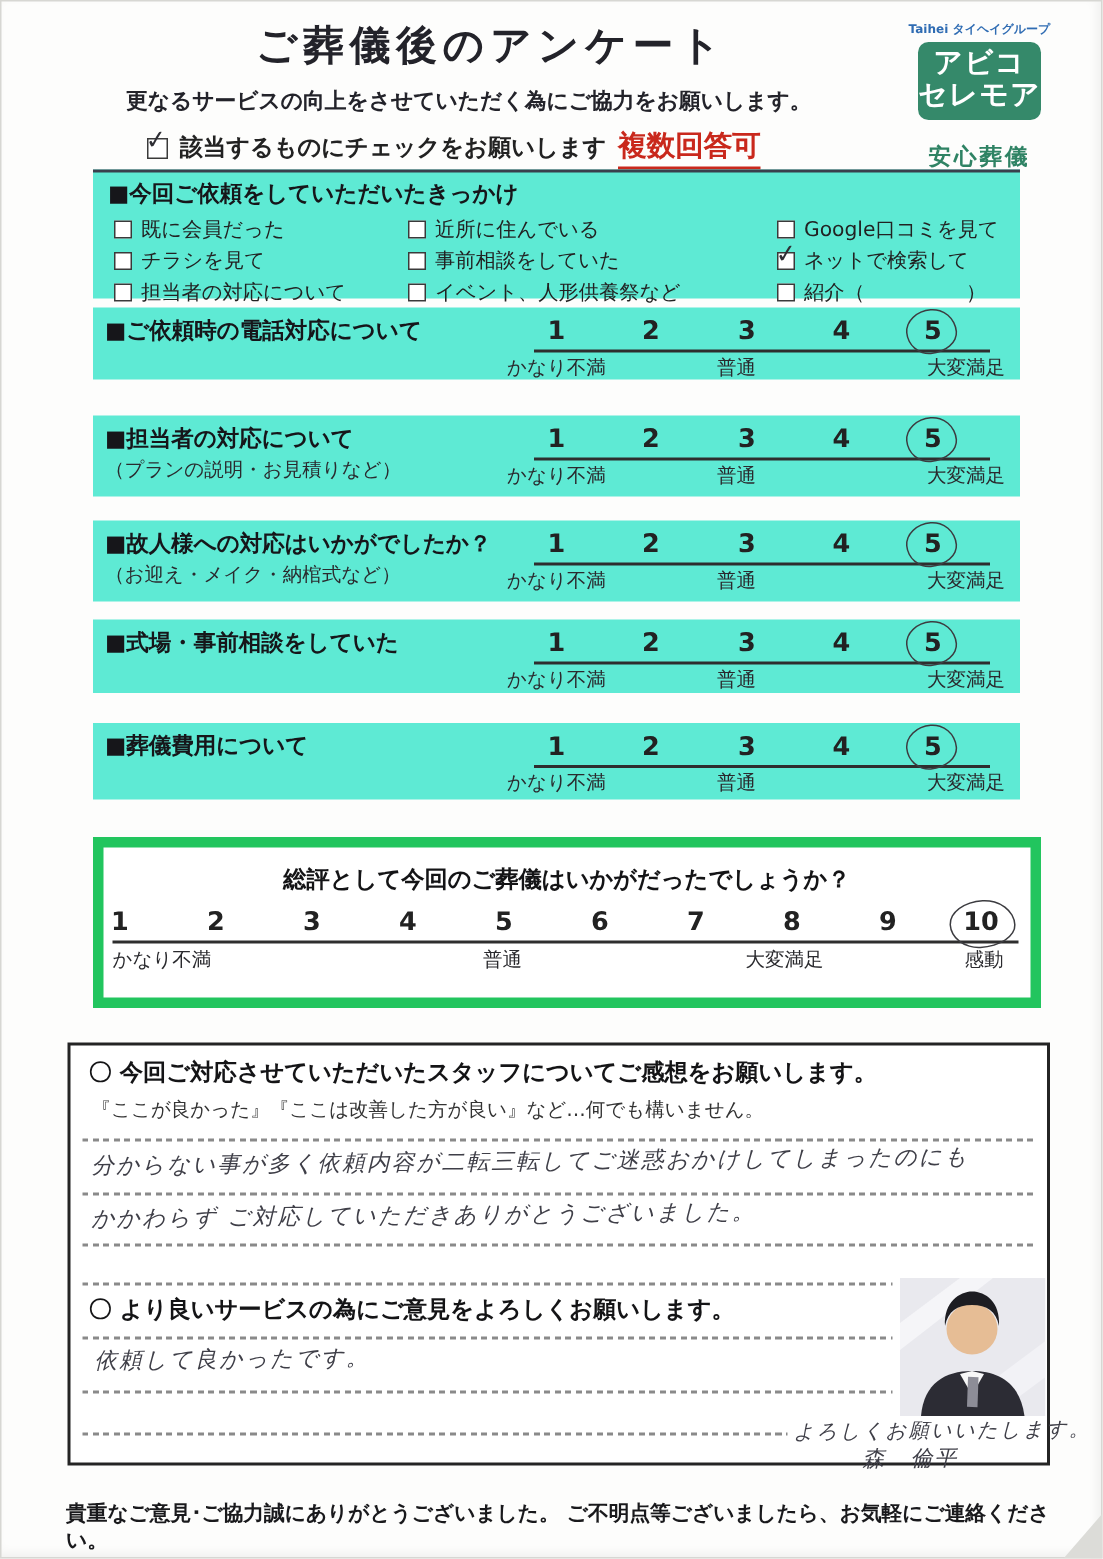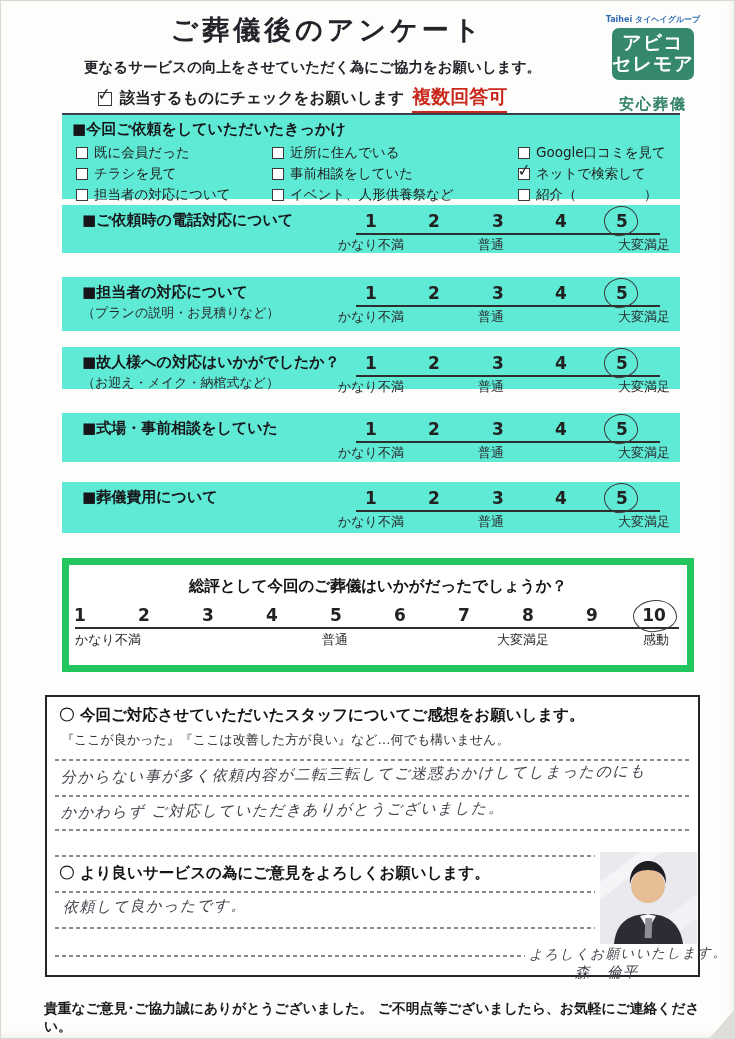--- a/index.html
+++ b/index.html
@@ -31,21 +31,21 @@
   .logo-tag{margin-top:15px;font-size:15px;font-weight:bold;color:#2f8364;letter-spacing:2px;}
   
   .gsec{position:absolute;left:62px;width:618px;background:#5eead4;}
   .sec-title{font-size:15px;font-weight:bold;color:#16161a;}
   .reason{top:113px;height:86px;border-top:2px solid #39404d;padding:5px 10px 4px;}
   .reason-grid{display:grid;grid-template-columns:196px 246px auto;grid-template-rows:repeat(3,21px);
     grid-auto-flow:column;margin:3px 0 0 4px;}
   .cb-item{display:flex;align-items:center;gap:6px;font-size:13.5px;color:#222;cursor:default;}
   .cb-item .cbx{width:12px;height:12px;flex:none;}
   
-  .rate{display:flex;padding:6px 10px 0 20px;}
+  .rate{display:flex;padding:6px 10px 0 8px;}
   .rate-titles{flex:1;}
   .rate-sub{font-size:13px;color:#2a2a2e;margin-top:2px;}
   .scale5{position:relative;width:312px;height:42px;flex:none;margin-right:6px;}
   .scale5 .n{position:absolute;top:0;width:22px;text-align:center;font-size:17px;font-weight:600;color:#222;}
   .scale5 .n1{left:8px}.scale5 .n2{left:71px}.scale5 .n3{left:135px}.scale5 .n4{left:198px}.scale5 .n5{left:259px}
   .sline{position:absolute;height:1.6px;background:#2e2e2e;}
   .scale5 .sline{left:4px;right:4px;top:22px;}
   .scale5 .lbl{position:absolute;top:25px;font-size:13px;color:#2a2a2e;white-space:nowrap;}
   .scale5 .l-low{left:-14px}.scale5 .l-mid{left:126px}.scale5 .l-high{right:-6px}
   .pen-circle{position:absolute;border:1.7px solid #3c3c40;border-radius:52% 48% 55% 45% / 48% 55% 45% 52%;}
@@ -169,21 +169,21 @@
       <span class="n n4">4</span>
       <span class="n n5">5</span>
       <span class="sline"></span>
       <span class="pen-circle"></span>
       <span class="lbl l-low">かなり不満</span>
       <span class="lbl l-mid">普通</span>
       <span class="lbl l-high">大変満足</span>
     </div>
   </div>
 
-  <div class="gsec rate" style="top:347px;height:42px;">
+  <div class="gsec rate" style="top:347px;height:54px;">
     <div class="rate-titles">
       <div class="sec-title">■故人様への対応はいかがでしたか？</div>
       <div class="rate-sub">（お迎え・メイク・納棺式など）</div>
     </div>
     <div class="scale5">
       <span class="n n1">1</span>
       <span class="n n2">2</span>
       <span class="n n3">3</span>
       <span class="n n4">4</span>
       <span class="n n5">5</span>

